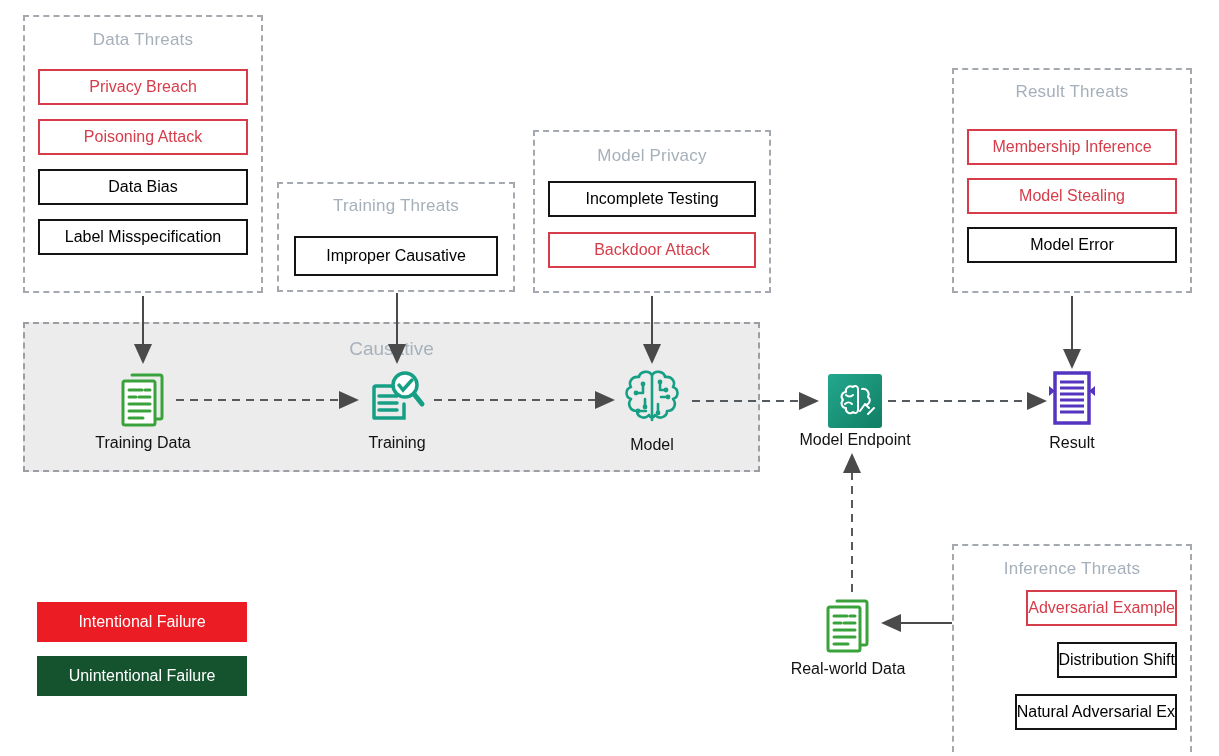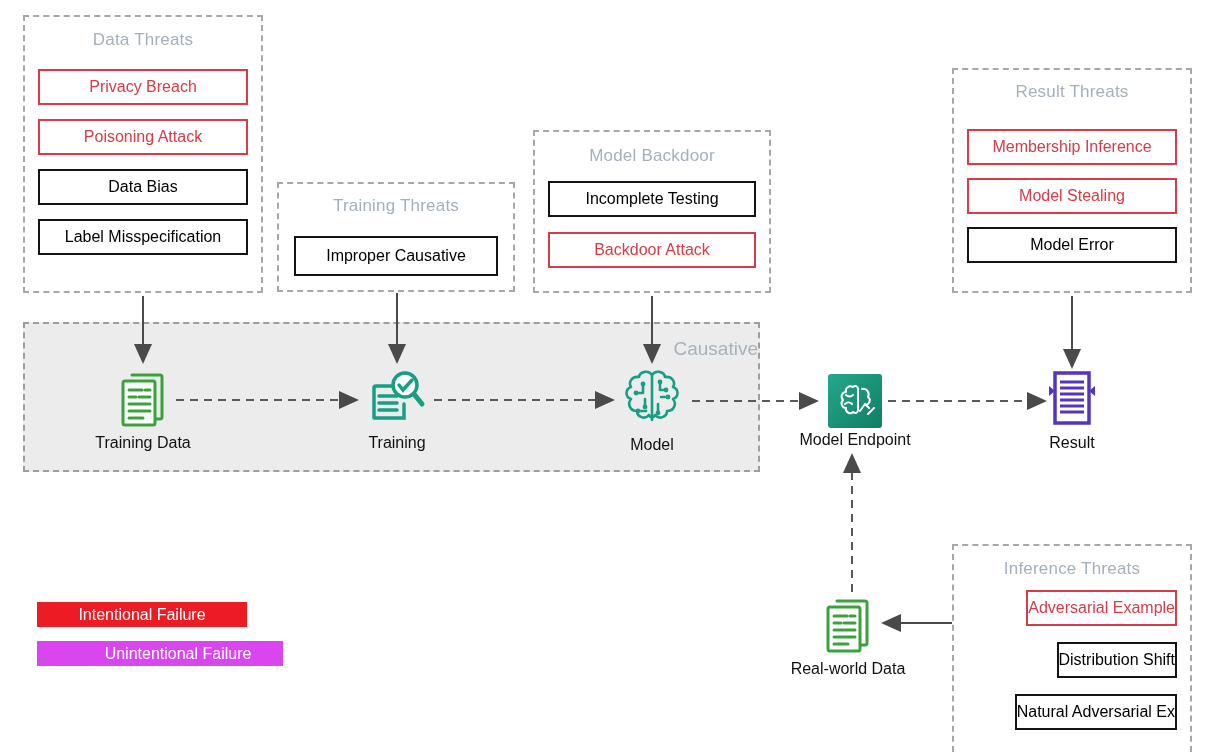--- a/index.html
+++ b/index.html
@@ -34,21 +34,21 @@
   #g-result{left:952px;top:68px;width:240px;height:225px;}
   #g-result .group-title{margin-top:12px;}
   #g-result .items{margin-top:27px;gap:13px;}
 
   #g-inference{left:952px;top:544px;width:240px;height:218px;}
   #g-inference .group-title{margin-top:13px;}
   #g-inference .items{margin-top:11px;gap:16px;align-items:flex-end;}
 
   
   .region{position:absolute;box-sizing:border-box;z-index:0;}
-  .region-title{text-align:right;font-size:19px;color:#a8b2bc;margin-top:14px;}
+  .region-title{text-align:center;font-size:19px;color:#a8b2bc;margin-top:14px;}
   #r-causative{left:23px;top:322px;width:737px;height:150px;background:#ececec;border:2px dashed #9b9fa3;}
   #r-exploratory{left:950px;top:322px;width:245px;height:150px;background:#e7efdf;border:2px dashed #96a396;}
   #r-exploratory .region-title{color:#a9b4ae;}
 
   
   .node{position:absolute;display:flex;flex-direction:column;align-items:center;z-index:3;}
   .node-label{font-size:16px;color:#111;margin-top:6px;white-space:nowrap;}
   #n-training-data{left:63px;top:368px;width:160px;}
   #n-training{left:317px;top:366px;width:160px;justify-content:flex-end;}
   #n-model{left:572px;top:366px;width:160px;}
@@ -63,24 +63,24 @@
     display:flex;align-items:center;justify-content:center;
   }
 
   
   .overlay{position:absolute;left:0;top:0;z-index:1;pointer-events:none;}
   .ln-solid{stroke:#4a4a4a;stroke-width:2;}
   .ln-dashed{stroke:#555a5e;stroke-width:2;stroke-dasharray:8 6;}
 
   
   .legend{position:absolute;left:37px;top:602px;display:flex;flex-direction:column;gap:14px;z-index:2;}
-  .legend-box{width:210px;height:25px;display:flex;align-items:center;justify-content:center;
+  .legend-box{width:210px;height:40px;display:flex;align-items:center;justify-content:center;
     color:#ffffff;font-size:16px;}
   .legend-box.red{background:#ec1c24;}
-  .legend-box.black{background:#d946ef;padding-left:36px;}
+  .legend-box.black{background:#14532d;}
 </style>
 </head>
 <body>
 
 <div class="canvas">
 
   <div class="region" id="r-causative">
     <div class="region-title">Causative</div>
   </div>
 
@@ -113,21 +113,21 @@
   </div>
 
   <div class="group" id="g-training">
     <div class="group-title">Training Threats</div>
     <div class="items">
       <div class="titem unintentional">Improper Causative</div>
     </div>
   </div>
 
   <div class="group" id="g-model">
-    <div class="group-title">Model Backdoor</div>
+    <div class="group-title">Model Privacy</div>
     <div class="items">
       <div class="titem unintentional">Incomplete Testing</div>
       <div class="titem intentional">Backdoor Attack</div>
     </div>
   </div>
 
   <div class="group" id="g-result">
     <div class="group-title">Result Threats</div>
     <div class="items">
       <div class="titem intentional">Membership Inference</div>

